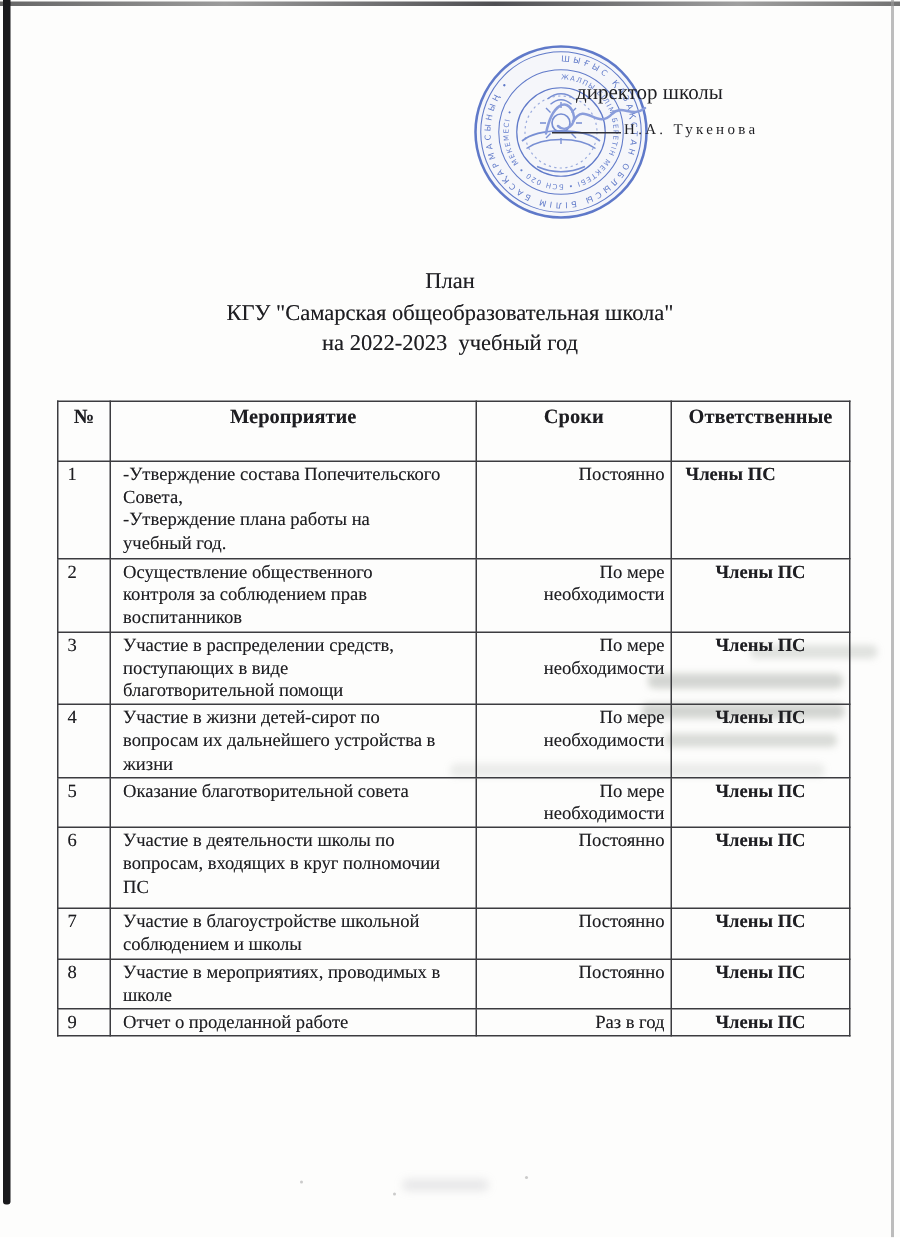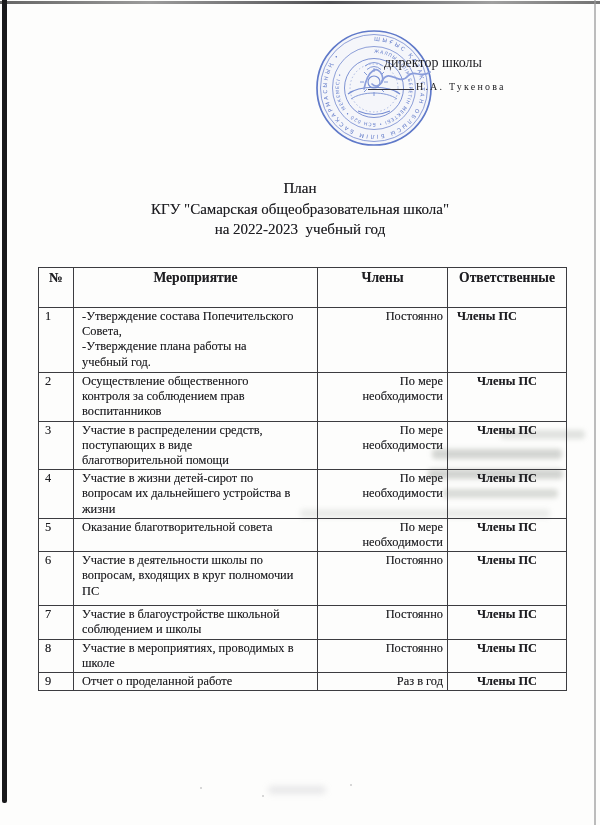--- a/index.html
+++ b/index.html
@@ -125,21 +125,21 @@
     <colgroup>
       <col style="width:35px">
         <col style="width:244px">
         <col style="width:130px">
         <col style="width:119px">
     </colgroup>
     <thead>
       <tr>
         <th>№</th>
         <th>Мероприятие</th>
-        <th>Члены</th>
+        <th>Сроки</th>
         <th>Ответственные</th>
       </tr>
     </thead>
     <tbody>
       <tr>
         <td class="c-num">1</td>
         <td class="c-act">-Утверждение состава Попечительского
 Совета,
 -Утверждение плана работы на
 учебный год.</td>

